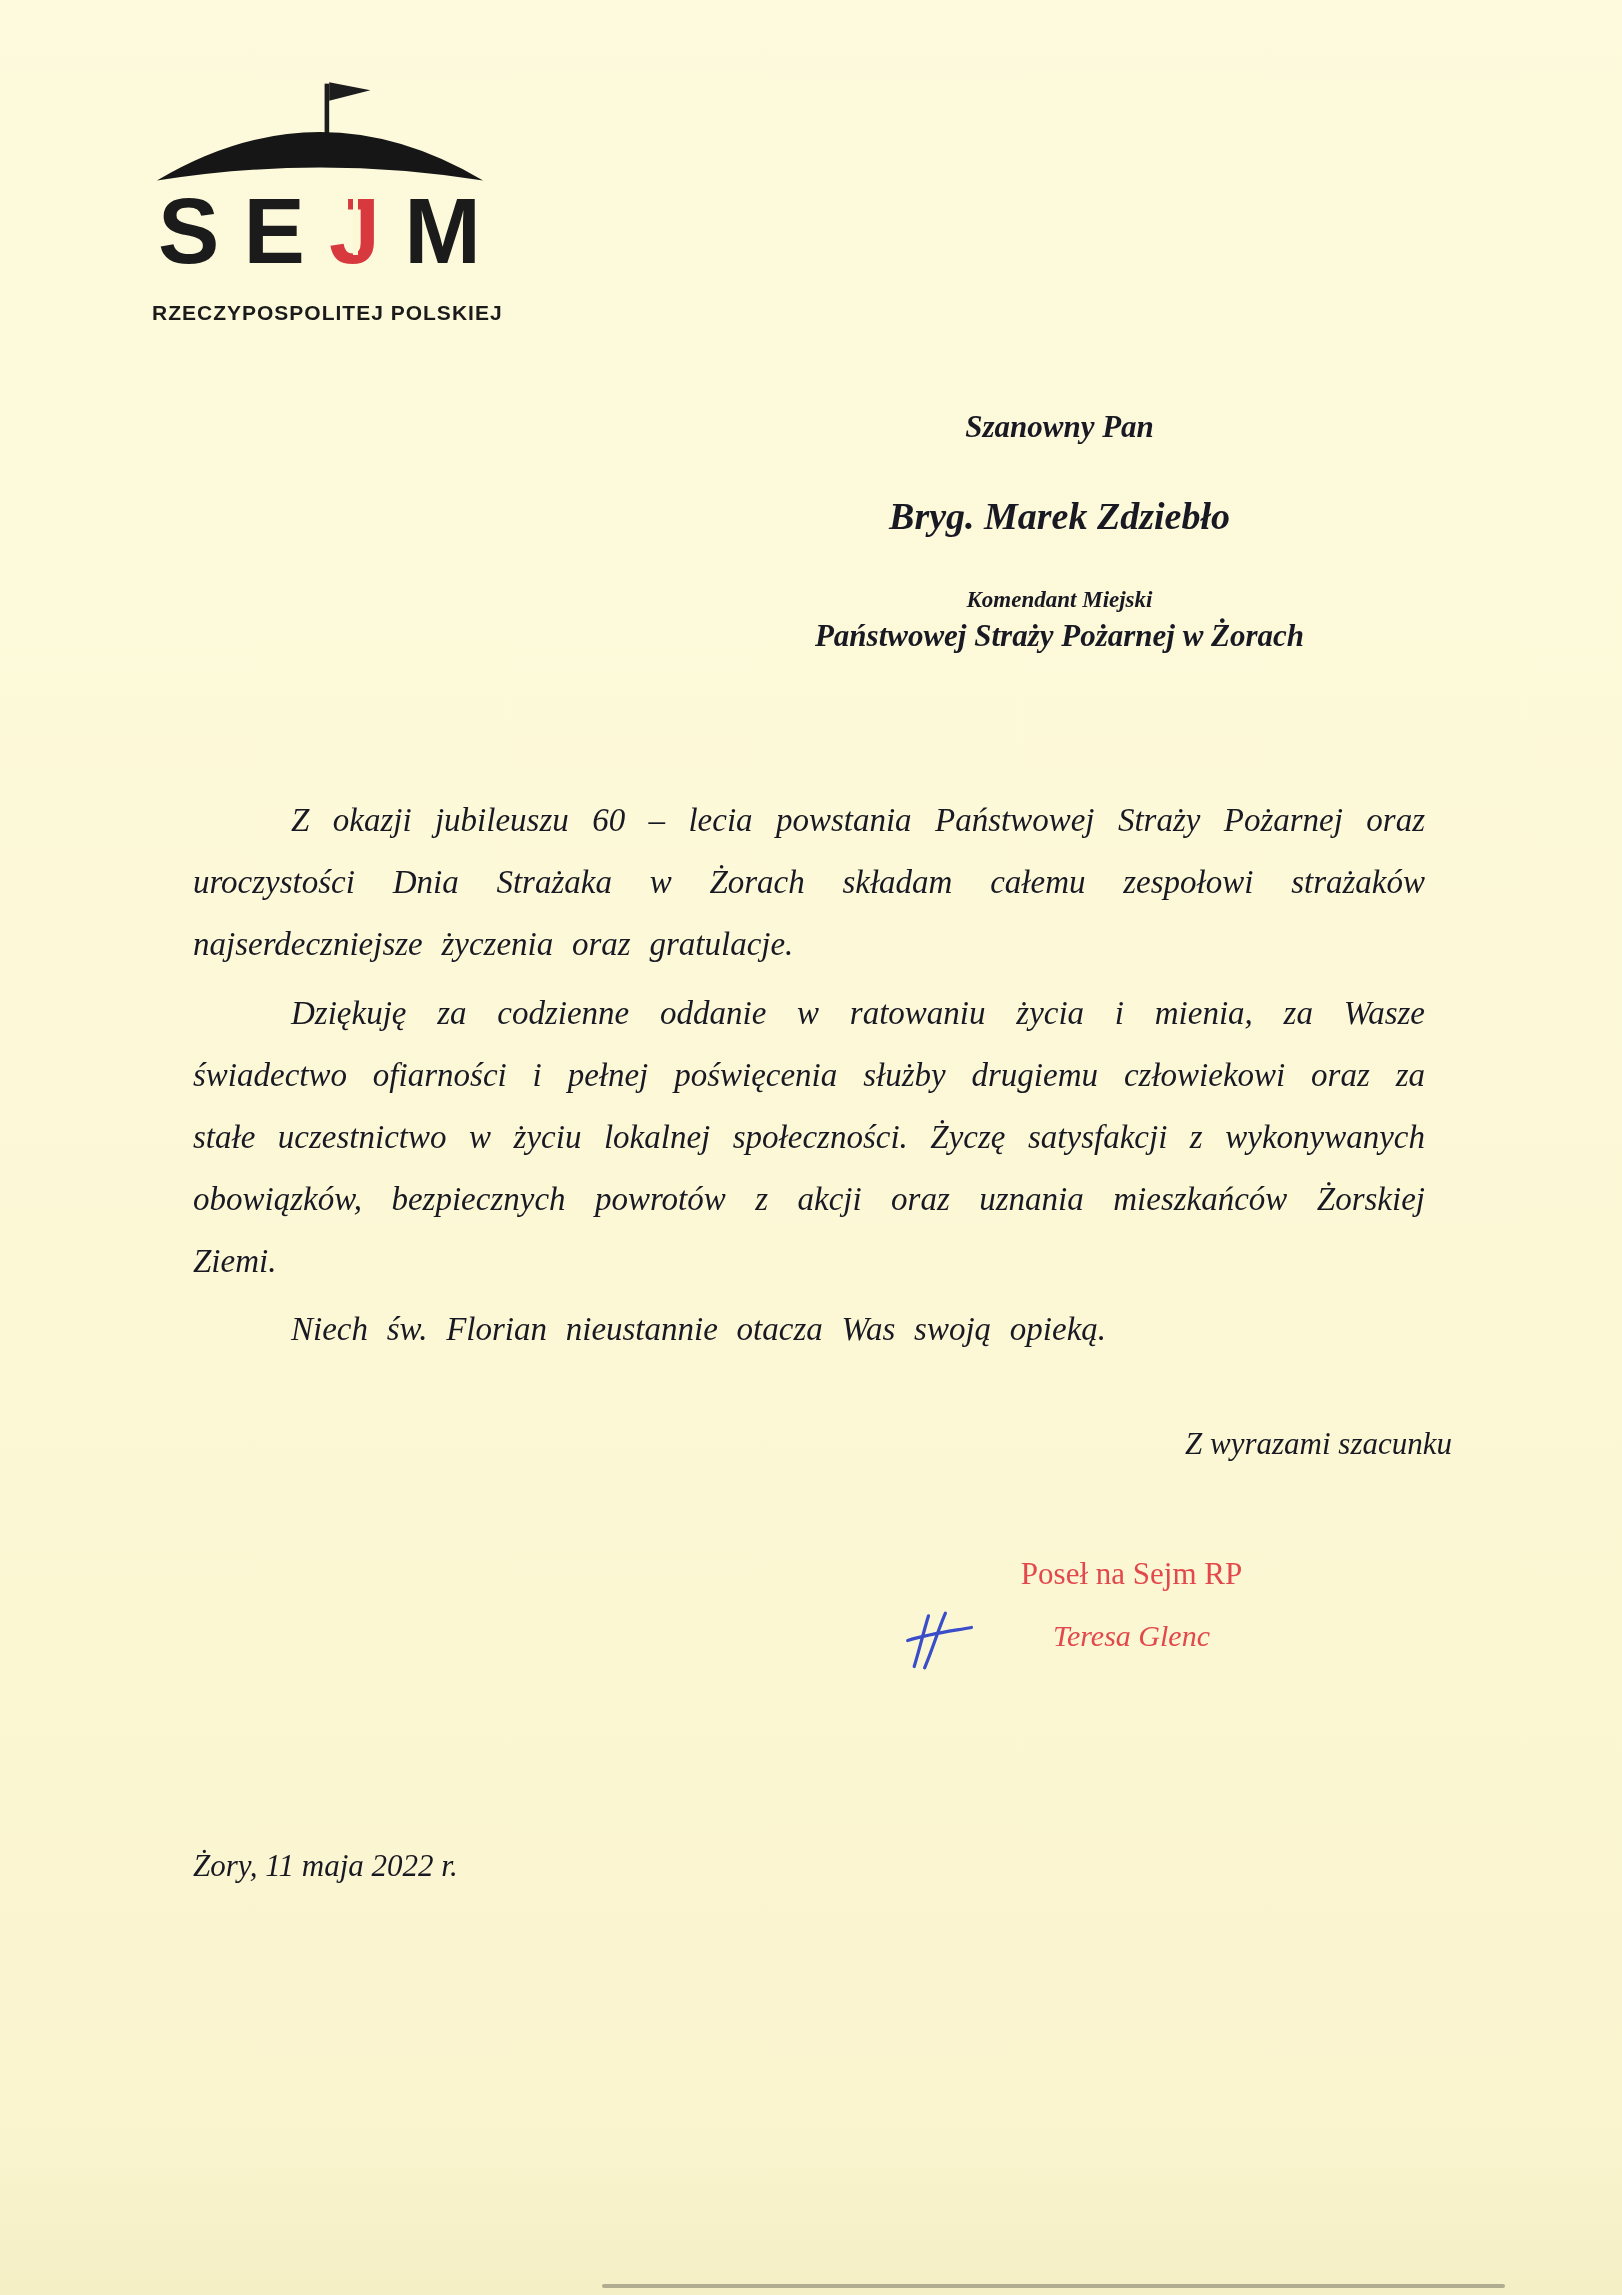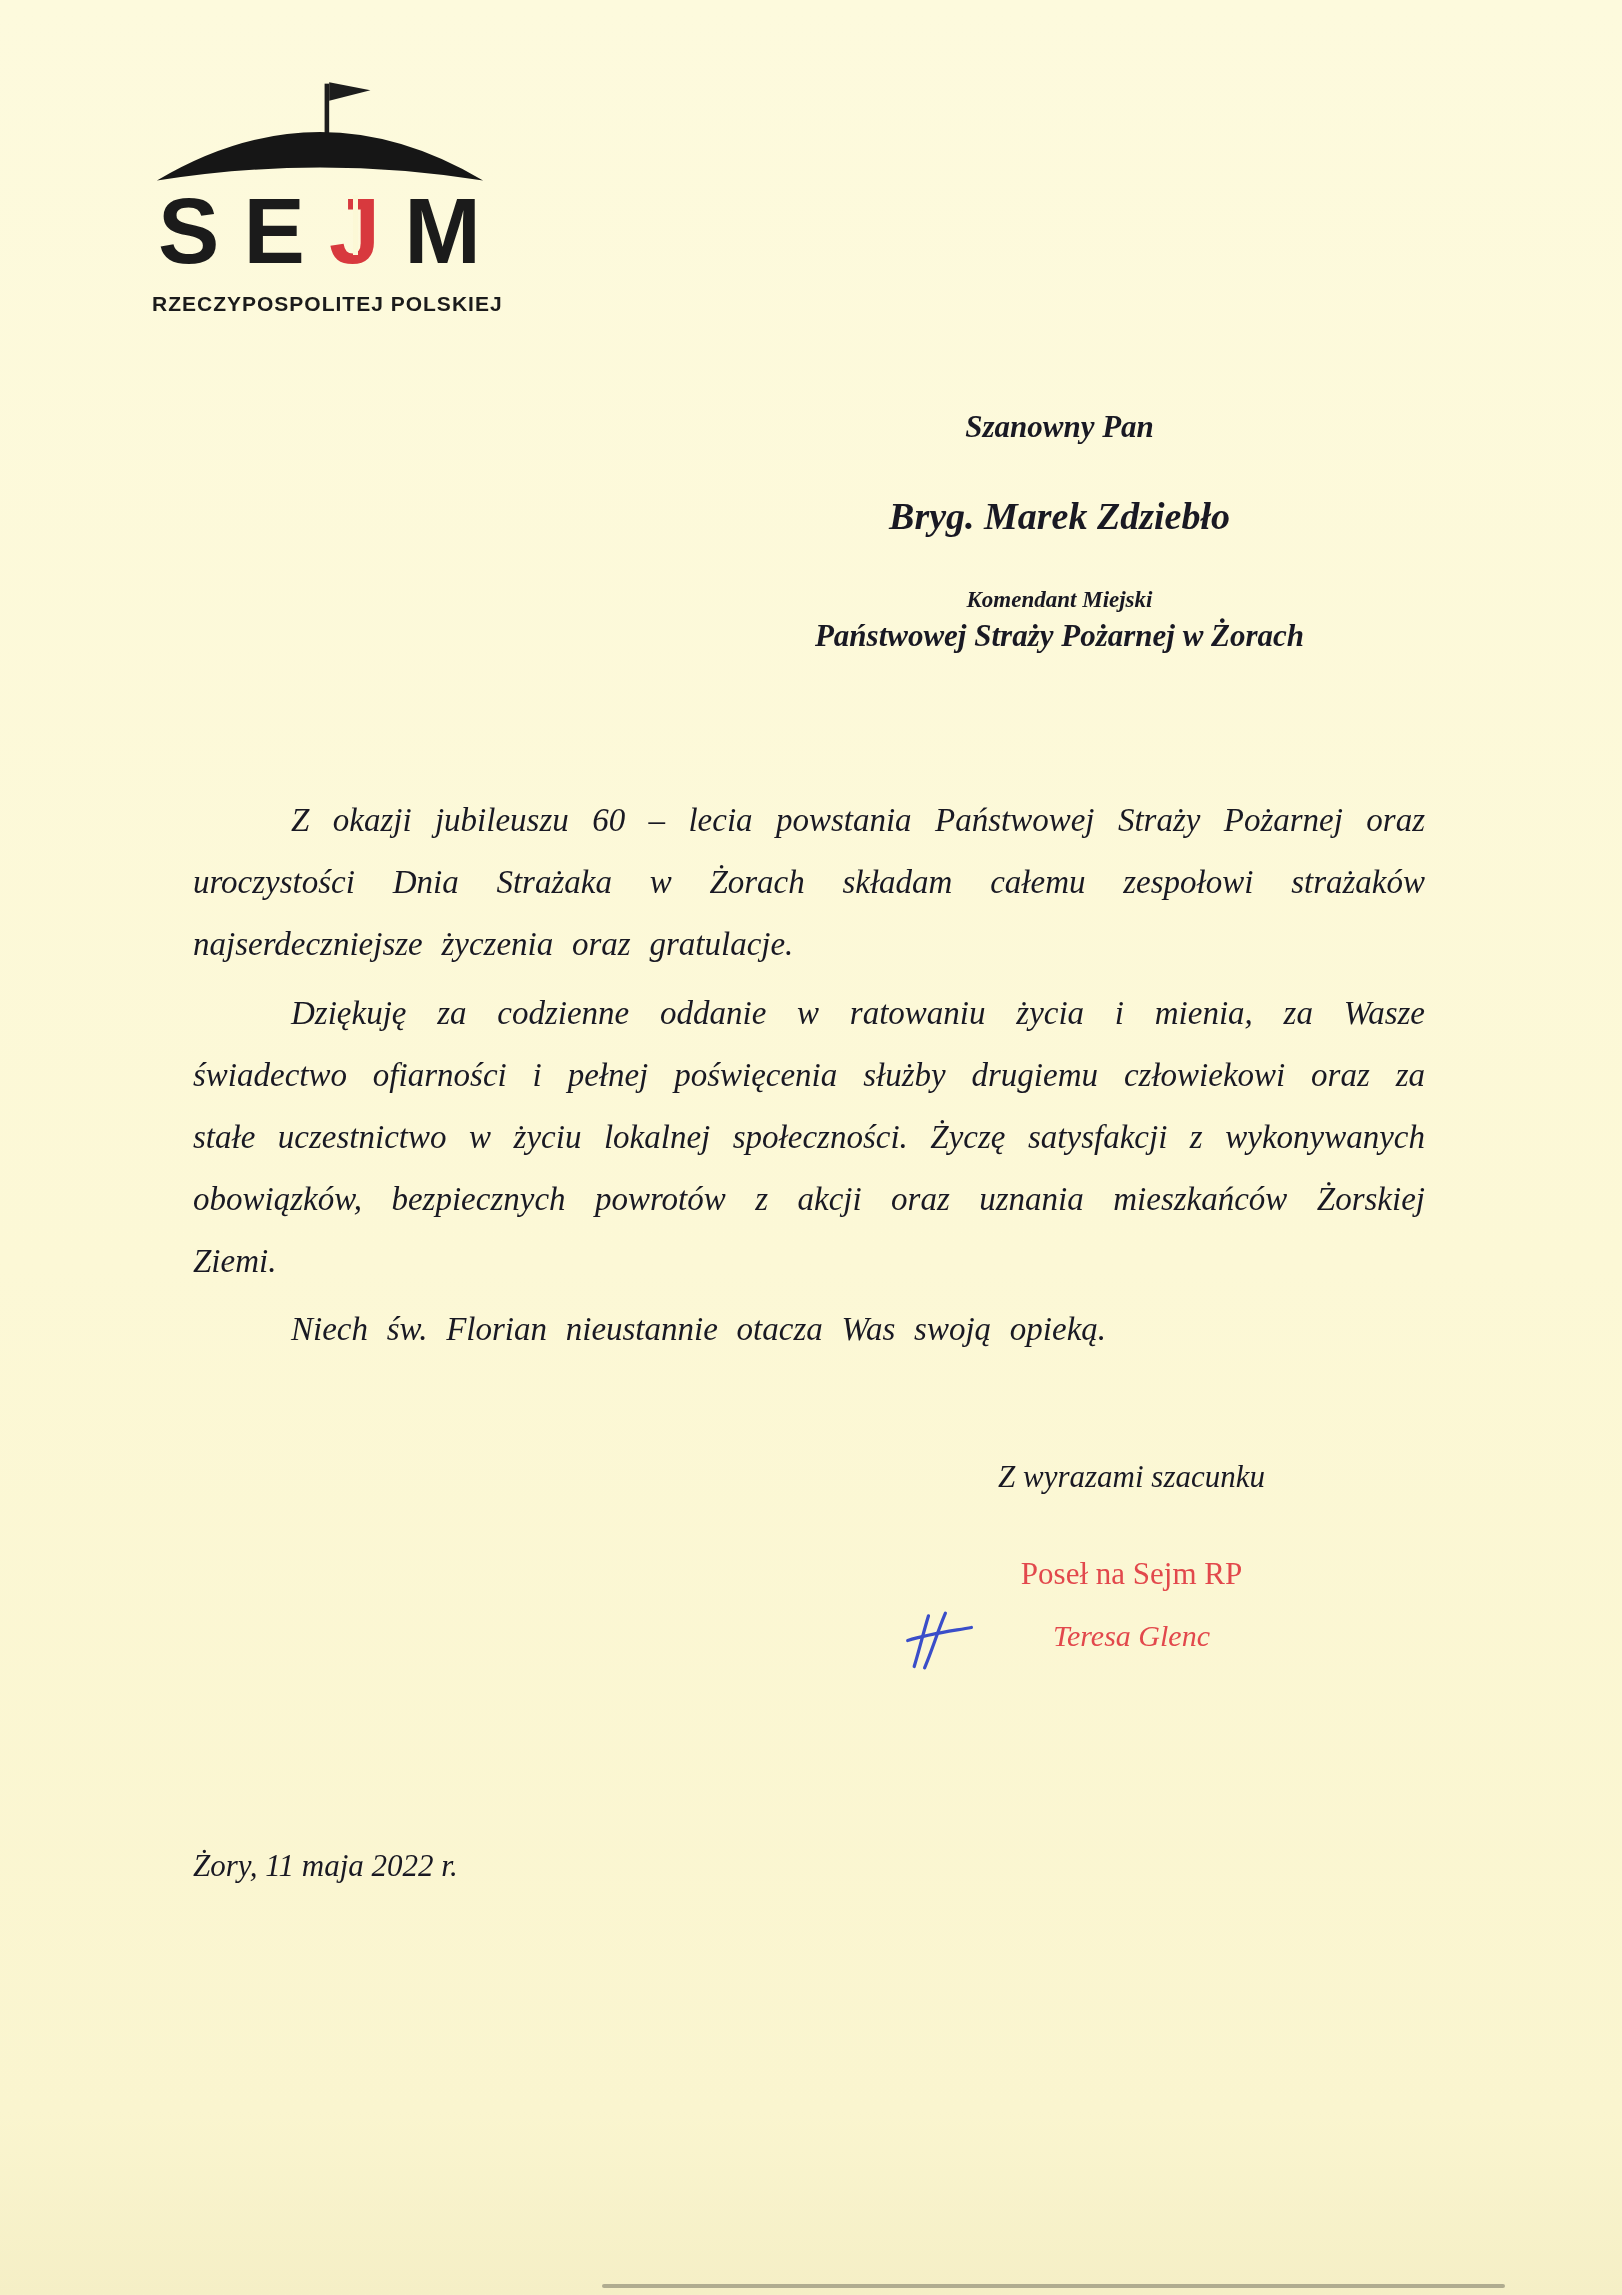--- a/index.html
+++ b/index.html
@@ -28,21 +28,21 @@
     font-weight:bold; font-size:92px; line-height:1.05;
     color:#1b1b1b;
   }
   .logo-letter-j { color:#d8393e; position:relative; }
   .j-stripe {
     position:absolute; left:46%; top:12%;
     width:5.9px; height:62%;
     background:#fcf8d6;
   }
   .logo-subtitle {
-    margin-top:12px;
+    margin-top:21px;
     font-family:"Liberation Sans", sans-serif;
     font-weight:bold; font-size:21px; letter-spacing:1px;
     color:#1b1b1b; white-space:nowrap;
   }
 
   
   .recipient {
     position:absolute; left:667px; top:408px; width:785px;
     text-align:center; font-style:italic; font-weight:bold;
     color:#191923; line-height:1.25;font-family:Liberation Serif, serif;
@@ -55,22 +55,22 @@
   
   .body-text {
     position:absolute; left:193px; top:789px; width:1232px;
     font-style:italic; font-size:33px; line-height:62px;
     color:#191923; text-align:justify; word-spacing:10.5px;
   }
   .body-text p { text-indent:98px; margin-bottom:6.5px; }
 
   
   .valediction {
-    position:absolute; left:811px; top:1459px; width:641px;
-    text-align:center; font-style:italic; font-size:31px; color:#191923;
+    position:absolute; left:811px; top:1426px; width:641px;
+    text-align:right; font-style:italic; font-size:31px; color:#191923;
   }
   .signer-role {
     position:absolute; left:811px; top:1556px; width:641px;
     text-align:center; font-size:31px; color:#e2484c;
   }
   .signature-mark {
     position:absolute; left:902px; top:1608px;
   }
   .signer-name {
     position:absolute; left:811px; top:1619px; width:641px;

